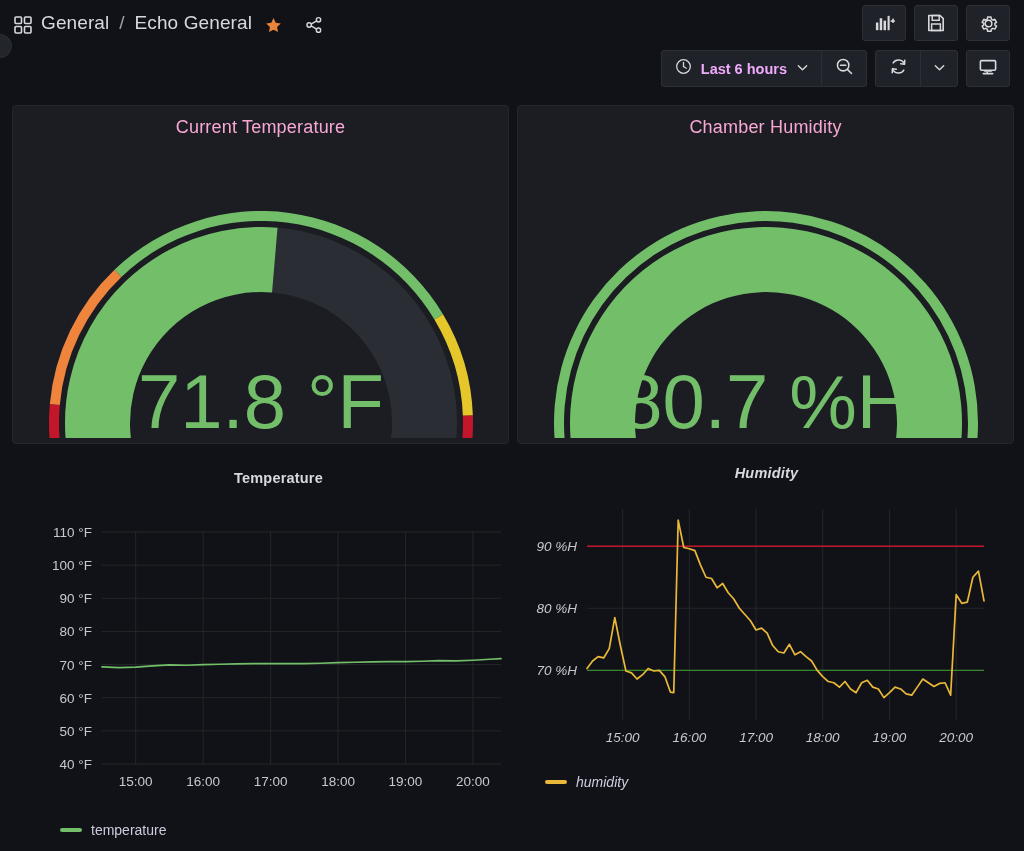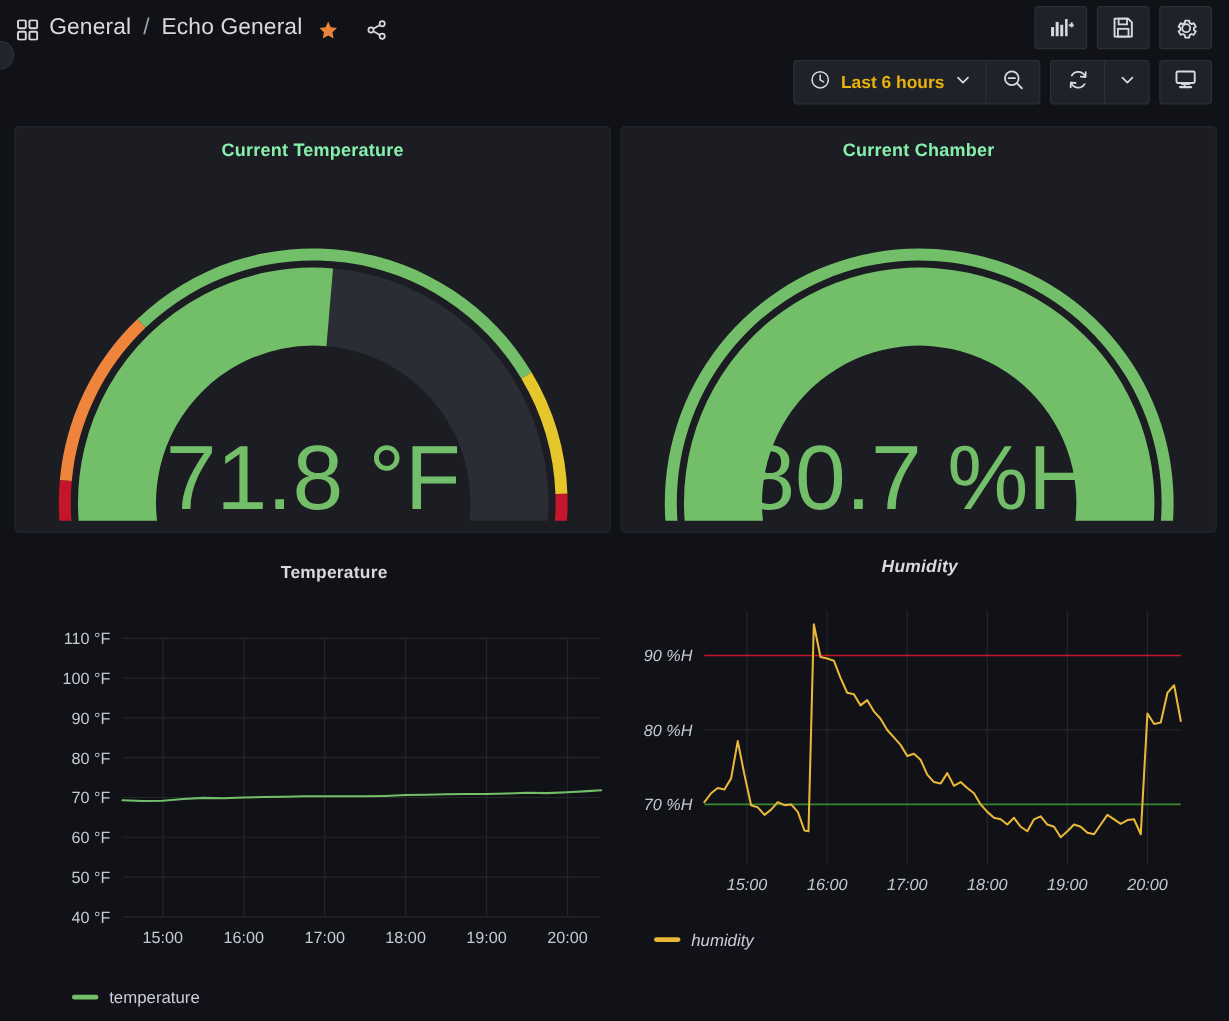--- a/index.html
+++ b/index.html
@@ -49,41 +49,41 @@
   }
   .tgroup {
     display: flex; align-items: center;
     background: #1f2228; border: 1px solid #2c3036; border-radius: 3px;
     height: 37px; overflow: hidden;
   }
   .tpicker {
     display: flex; align-items: center; gap: 9px;
     padding: 0 12px 0 13px; height: 100%; cursor: pointer;
   }
-  .tpicker-label { font-size: 14.5px; color: #eab308; font-weight: bold; white-space: nowrap; }
+  .tpicker-label { font-size: 14.5px; color: #f0abfc; font-weight: bold; white-space: nowrap; }
   .tdivider { width: 1px; height: 100%; background: #2c3036; }
   .tzoom { width: 44px; height: 100%; display: flex; align-items: center; justify-content: center; cursor: pointer; }
   .trefresh { width: 44px; height: 100%; display: flex; align-items: center; justify-content: center; cursor: pointer; }
   .tcaret { width: 36px; height: 100%; display: flex; align-items: center; justify-content: center; cursor: pointer; }
   .tkiosk {
     width: 44px; height: 37px; border-radius: 3px;
     background: #1f2228; border: 1px solid #2c3036;
     display: flex; align-items: center; justify-content: center; cursor: pointer;
   }
 
   
   .panel-gauge {
     position: absolute; top: 105px; height: 339px;
     background: #1b1d23; border: 1px solid #23262c; border-radius: 4px;
   }
   #gauge-temp { left: 12px; width: 497px; }
   #gauge-hum  { left: 517px; width: 497px; }
   .panel-title {
-    text-align: center; font-size: 15px; font-weight: bold;
-    color: #86efac; padding-top: 11px; letter-spacing: .2px;
+    text-align: center; font-size: 18px; font-weight: normal;
+    color: #f9a8d4; padding-top: 11px; letter-spacing: .2px;
   }
 
   .panel-graph { position: absolute; }
   #graph-temp { left: 0px; top: 460px; width: 509px; height: 396px; margin-left: 24px; }
   #graph-hum  { left: 509px; top: 455px; width: 515px; height: 396px; font-style: italic; }
   .graph-title {
     text-align: center; font-size: 14.5px; font-weight: bold;
     color: #d8d9df; padding-top: 10px; letter-spacing: .2px;
   }
 
@@ -239,21 +239,21 @@
         </g>
       <g id="temp-arc">
           <path d="M 89.43266910251029 400.20590944932474 A 196 196 0 0 1 264.51772913652496 89.69724880541904
           L 259.0399108004325 154.46601833423415 A 131 131 0 0 0 142.01877373688188 361.999868050314 Z" fill="#73bf69"></path>
         </g>
       <text id="temp-value" x="248" y="290" text-anchor="middle" font-size="76" font-weight="500" fill="#73bf69">71.8 °F</text>
     </svg>
   </div>
 
   <div class="panel-gauge" id="gauge-hum">
-    <div class="panel-title">Current Chamber</div>
+    <div class="panel-title">Chamber Humidity</div>
     <svg viewBox="0 0 497 300" width="497" height="300">
       <g id="hum-ring">
           <path d="M 76.48839719251112 409.61047348600425 A 212 212 0 0 1 44.05013362374979 342.86581032967297
           L 53.67041033961064 340.1362909744997 A 202 202 0 0 0 84.5785671362606 403.73262096307957 Z" fill="#c4162a"></path>
           <path d="M 44.05013362374979 342.86581032967297 A 212 212 0 1 1 378.98623797515074 451.6931476129633
           L 372.8076418442474 443.8302632915971 A 202 202 0 1 0 53.67041033961064 340.1362909744997 Z" fill="#73bf69"></path>
           <path d="M 378.98623797515074 451.6931476129633 A 212 212 0 0 1 313.5116028074889 486.6239814545726
           L 310.42143286373937 477.113416291621 A 202 202 0 0 0 372.8076418442474 443.8302632915971 Z" fill="#c4162a"></path>
         </g>
       <g id="hum-track">

